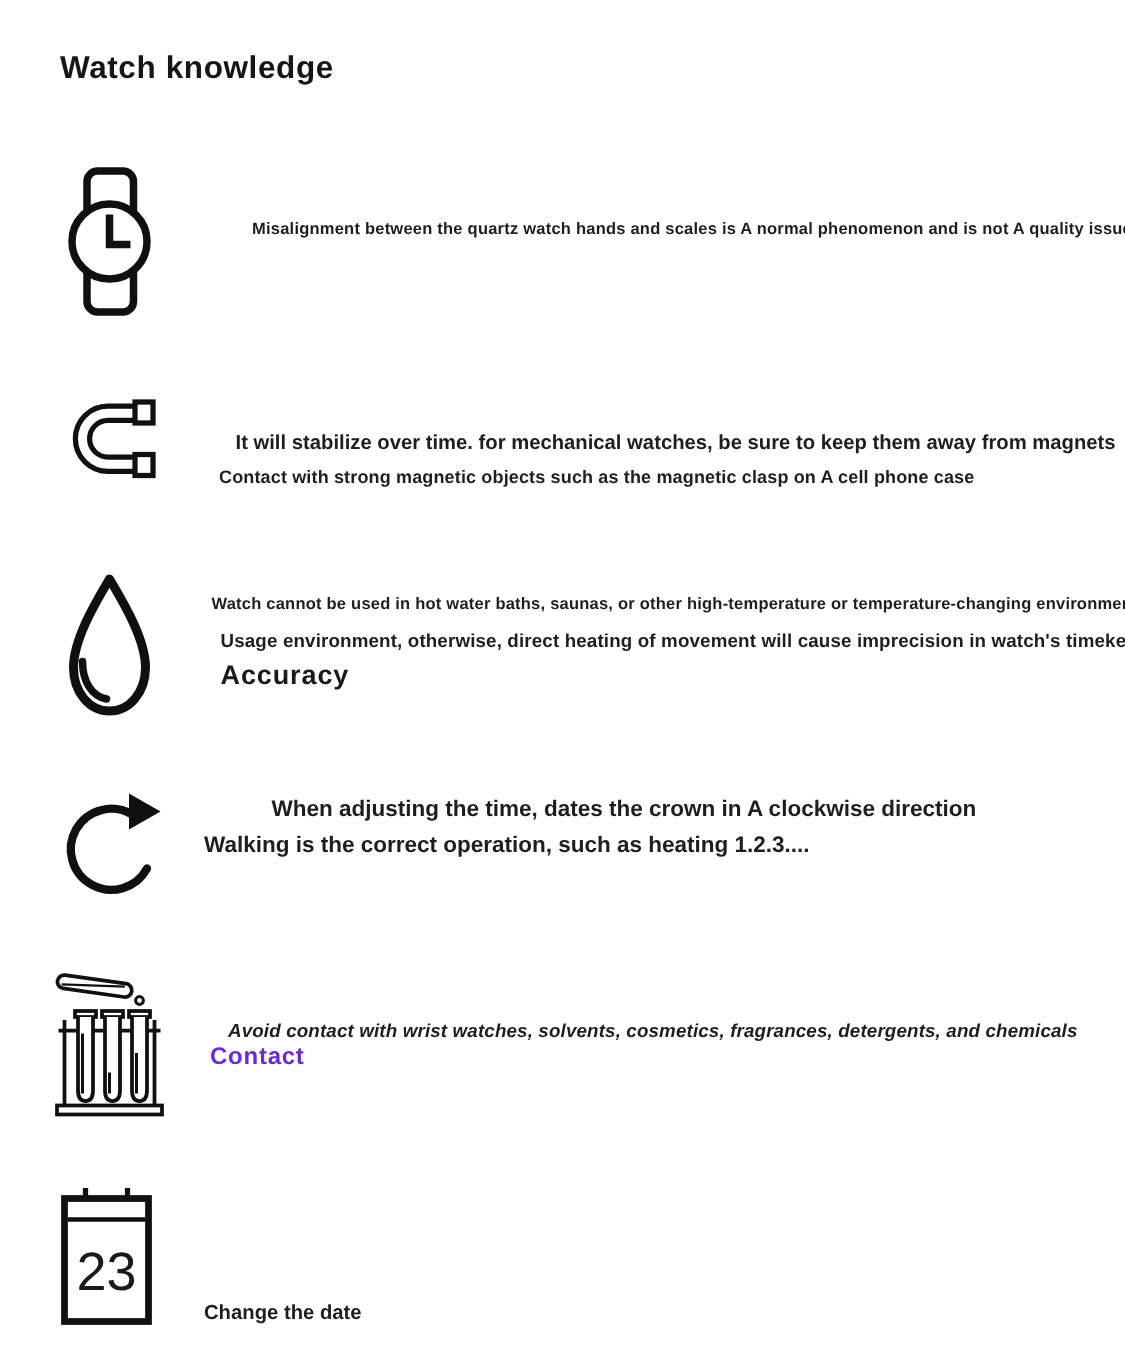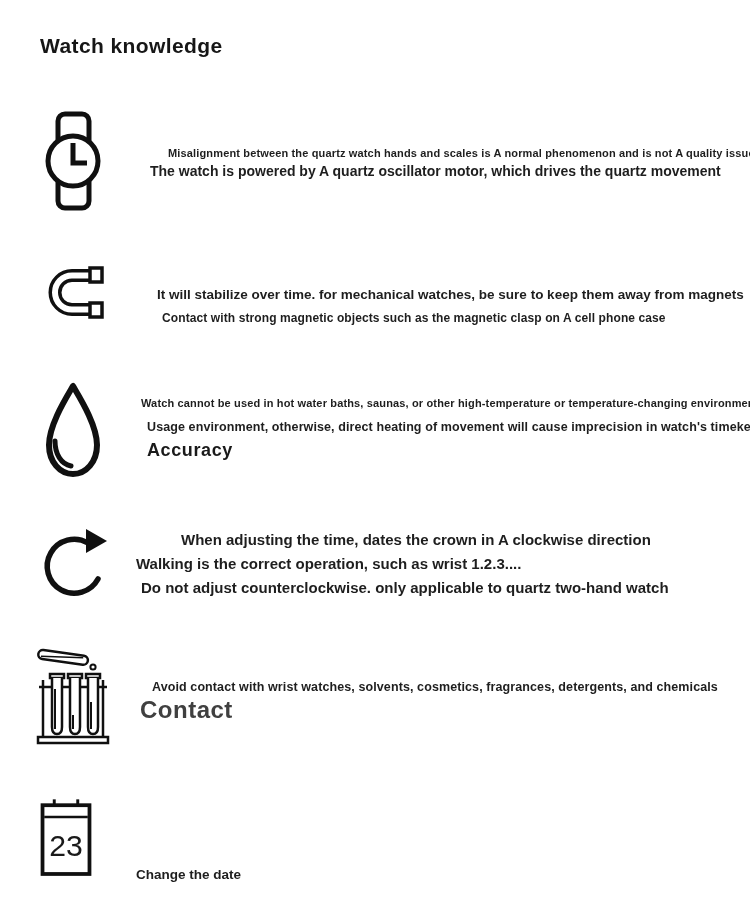--- a/index.html
+++ b/index.html
@@ -22,69 +22,67 @@
     position:absolute;white-space:nowrap;font-weight:700;color:#1e1e1e;
   }
   .fs11{font-size:11px;letter-spacing:.15px;}
   .fs12{font-size:12px;letter-spacing:.1px;}
   .fs125{font-size:12.5px;letter-spacing:.1px;}
   .fs135{font-size:13.5px;}
   .fs14{font-size:14px;}
   .fs15{font-size:15px;}
   .fs155{font-size:15.5px;}
   .heading-md{font-size:18px;letter-spacing:.6px;color:#1a1a1a;}
-  .heading-lg{font-size:24px;letter-spacing:.5px;color:#404040;}
+  .heading-lg{font-size:16px;letter-spacing:.5px;color:#6d28d9;}
 </style>
 </head>
 <body>
 
 <div class="page">
 
   <div class="page-title">Watch knowledge</div>
 
   <div class="icon" style="left:45px;top:111px;width:56px;height:100px;">
     <svg viewBox="0 0 56 100" xmlns="http://www.w3.org/2000/svg">
       <rect x="13" y="3" width="31" height="94" rx="7" fill="none" stroke="#101010" stroke-width="5"></rect>
       <circle cx="28" cy="50" r="25" fill="#ffffff" stroke="#101010" stroke-width="5"></circle>
       <path d="M28,32 L28,52 L42,52" fill="none" stroke="#101010" stroke-width="5"></path>
     </svg>
   </div>
   <div class="line fs11" style="left:168px;top:147px;">Misalignment between the quartz watch hands and scales is A normal phenomenon and is not A quality issue</div>
-  <div class="line fs14" style="left:150px;top:163px;">The watch is powered by A quartz oscillator motor, which drives the quartz movement</div>
 
   <div class="icon" style="left:44px;top:264px;width:62px;height:57px;">
     <svg viewBox="0 0 62 57" xmlns="http://www.w3.org/2000/svg">
       <path d="M50,11.5 L28,11.5 A17,17 0 0 0 28,45.5 L50,45.5" fill="none" stroke="#101010" stroke-width="13"></path>
       <path d="M50,11.5 L28,11.5 A17,17 0 0 0 28,45.5 L50,45.5" fill="none" stroke="#ffffff" stroke-width="6"></path>
       <rect x="46" y="4" width="12" height="14" fill="#ffffff" stroke="#101010" stroke-width="3.5"></rect>
       <rect x="46" y="39" width="12" height="14" fill="#ffffff" stroke="#101010" stroke-width="3.5"></rect>
     </svg>
   </div>
   <div class="line fs135" style="left:157px;top:287px;">It will stabilize over time. for mechanical watches, be sure to keep them away from magnets</div>
-  <div class="line fs12" style="left:146px;top:311px;margin-left:16px;">Contact with strong magnetic objects such as the magnetic clasp on A cell phone case</div>
+  <div class="line fs12" style="left:146px;top:311px;">Contact with strong magnetic objects such as the magnetic clasp on A cell phone case</div>
 
   <div class="icon" style="left:40px;top:381px;width:66px;height:98px;">
     <svg viewBox="0 0 66 98" xmlns="http://www.w3.org/2000/svg">
       <path d="M33,5 C26,17 9,44 9,64 C9,81 20,93 33,93 C46,93 57,81 57,64 C57,44 40,17 33,5 Z" fill="none" stroke="#101010" stroke-width="6" stroke-linejoin="round"></path>
       <path d="M15,60 C15,73 21,83 31,85" fill="none" stroke="#101010" stroke-width="5" stroke-linecap="round"></path>
     </svg>
   </div>
   <div class="line fs11" style="left:141px;top:397px;">Watch cannot be used in hot water baths, saunas, or other high-temperature or temperature-changing environments</div>
   <div class="line fs125" style="left:147px;top:420px;">Usage environment, otherwise, direct heating of movement will cause imprecision in watch's timekeeping</div>
   <div class="line heading-md" style="left:147px;top:440px;text-align:center;">Accuracy</div>
 
   <div class="icon" style="left:42px;top:524px;width:68px;height:82px;">
     <svg viewBox="0 0 68 82" xmlns="http://www.w3.org/2000/svg">
       <path d="M46,19 A27,27 0 1 0 56,55" fill="none" stroke="#101010" stroke-width="5.5" stroke-linecap="round"></path>
       <polygon points="44,5 65,17 44,29" fill="#101010"></polygon>
     </svg>
   </div>
   <div class="line fs15" style="left:181px;top:531px;">When adjusting the time, dates the crown in A clockwise direction</div>
-  <div class="line fs15" style="left:136px;top:555px;">Walking is the correct operation, such as wrist 1.2.3....</div>
-  <div class="line fs15" style="left:141px;top:579px;">Do not adjust counterclockwise. only applicable to quartz two-hand watch</div>
+  <div class="line fs15" style="left:136px;top:555px;">Walking is the correct operation, such as heating 1.2.3....</div>
 
   <div class="icon" style="left:36px;top:647px;width:74px;height:99px;">
     <svg viewBox="0 0 74 99" xmlns="http://www.w3.org/2000/svg">
       <g transform="rotate(8 28 11)">
         <rect x="2" y="6" width="50" height="9" rx="4.5" fill="#ffffff" stroke="#101010" stroke-width="2.5"></rect>
         <line x1="5" y1="12.5" x2="47" y2="8" stroke="#101010" stroke-width="1.5"></line>
       </g>
       <circle cx="57" cy="20" r="2.6" fill="#ffffff" stroke="#101010" stroke-width="2"></circle>
       <line x1="7" y1="33" x2="7" y2="90" stroke="#101010" stroke-width="2.5"></line>
       <line x1="67" y1="33" x2="67" y2="90" stroke="#101010" stroke-width="2.5"></line>
@@ -96,24 +94,24 @@
         <path d="M34,31 L34,80 Q34,87 39,87 Q44,87 44,80 L44,31"></path>
         <rect x="50" y="27" width="14" height="4"></rect>
         <path d="M52,31 L52,80 Q52,87 57,87 Q62,87 62,80 L62,31"></path>
       </g>
       <line x1="19" y1="42" x2="19" y2="82" stroke="#101010" stroke-width="2"></line>
       <line x1="37" y1="68" x2="37" y2="82" stroke="#101010" stroke-width="2"></line>
       <line x1="55" y1="55" x2="55" y2="82" stroke="#101010" stroke-width="2"></line>
       <rect x="2" y="90" width="70" height="6" fill="#ffffff" stroke="#101010" stroke-width="2.5"></rect>
     </svg>
   </div>
-  <div class="line fs125" style="left:152px;top:680px;">Avoid contact with wrist watches, solvents, cosmetics, fragrances, detergents, and chemicals</div>
+  <div class="line fs125" style="left:152px;top:680px;font-style:italic;">Avoid contact with wrist watches, solvents, cosmetics, fragrances, detergents, and chemicals</div>
   <div class="line heading-lg" style="left:140px;top:696px;">Contact</div>
 
-  <div class="icon" style="left:40px;top:790px;width:52px;height:95px;">
+  <div class="icon" style="left:40px;top:790px;width:62px;height:95px;">
     <svg viewBox="0 0 62 95" xmlns="http://www.w3.org/2000/svg">
       <line x1="17" y1="2" x2="17" y2="16" stroke="#101010" stroke-width="3.5"></line>
       <line x1="45" y1="2" x2="45" y2="16" stroke="#101010" stroke-width="3.5"></line>
       <rect x="3" y="9" width="56" height="82" fill="#ffffff" stroke="#101010" stroke-width="4.5"></rect>
       <line x1="5" y1="23" x2="57" y2="23" stroke="#101010" stroke-width="3"></line>
       <text x="31" y="70" text-anchor="middle" font-family="Liberation Sans, sans-serif" font-size="36" font-weight="400" fill="#1a1a1a">23</text>
     </svg>
   </div>
   <div class="line fs135" style="left:136px;top:841px;margin-top:26px;">Change the date</div>
 

